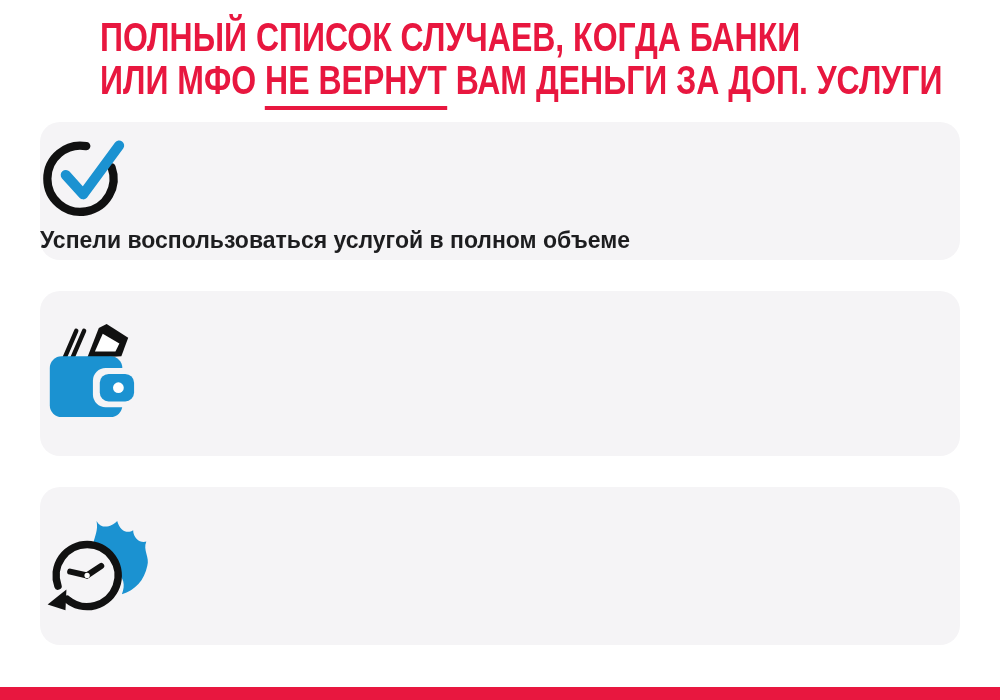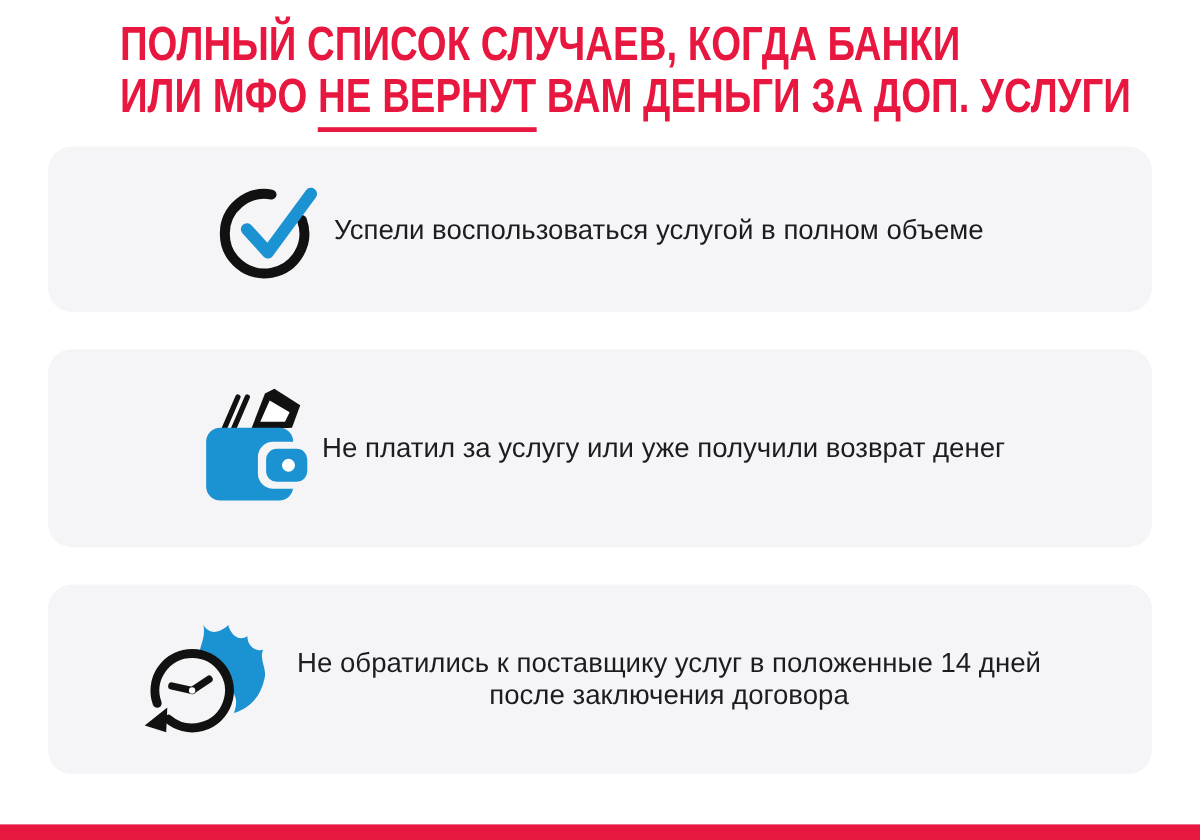--- a/index.html
+++ b/index.html
@@ -31,21 +31,21 @@
     padding-bottom:4px;
   }
   
   .cards{
     margin:20px 40px 0;
     display:flex;flex-direction:column;gap:31px;
   }
   .card{
     background:var(--card-bg);
     border-radius:20px;
-    display:flex;flex-direction:row;align-items:center;justify-content:center;
+    display:flex;flex-direction:column;align-items:flex-start;justify-content:center;font-weight:bold;
   }
   .card-1{height:138px;gap:6px}
   .card-2{height:165px;gap:8px}
   .card-3{height:158px;gap:2px}
   .card p{
     margin:0;color:var(--text);
     font-size:23px;line-height:27px;text-align:center;
   }
   .card-3 p{max-width:660px}
   .icon{display:block;flex:0 0 auto}
@@ -85,21 +85,20 @@
         <path d="M 56 29 L 64 11 L 81 21 L 77 29 Z" fill="#FFFFFF"></path>
       </g>
 
       <g>
         <rect x="10" y="34" width="74" height="62" rx="12" fill="var(--blue)"></rect>
         <rect x="54" y="46" width="50" height="40" rx="13" fill="var(--card-bg)"></rect>
         <rect x="61" y="52" width="35" height="28" rx="9" fill="var(--blue)"></rect>
         <circle cx="80" cy="66" r="5.5" fill="#FFFFFF"></circle>
       </g>
     </svg>
-    <p>Не платил за услугу или уже получили возврат денег</p>
   </div>
 
   <div class="card card-3">
     <svg class="icon" width="113" height="94" viewBox="0 0 120 100" aria-hidden="true">
 
       <path d="M 57 38
                C 53 24 63 16 60 2
                C 66 12 76 8 82 2
                C 85 13 93 16 99 12
                C 99 21 107 26 113 24
@@ -110,18 +109,17 @@
 
       <g>
         <circle cx="50" cy="60" r="36" fill="var(--card-bg)"></circle>
         <path d="M 19 71.3 A 33 33 0 1 1 28.8 85.4" fill="none" stroke="var(--icon-black)" stroke-width="8" stroke-linecap="round"></path>
         <polygon points="8,91 28,75 27,97" fill="var(--icon-black)"></polygon>
         <path d="M 50 60 L 32 56" stroke="var(--icon-black)" stroke-width="6.5" fill="none" stroke-linecap="round"></path>
         <path d="M 50 60 L 65 50" stroke="var(--icon-black)" stroke-width="6.5" fill="none" stroke-linecap="round"></path>
         <circle cx="50" cy="60" r="2.8" fill="#FFFFFF"></circle>
       </g>
     </svg>
-    <p>Не обратились к поставщику услуг в положенные 14 дней после заключения договора</p>
   </div>
 
 </div>
 
 <div class="footer-bar"></div>
 
 </body></html>

